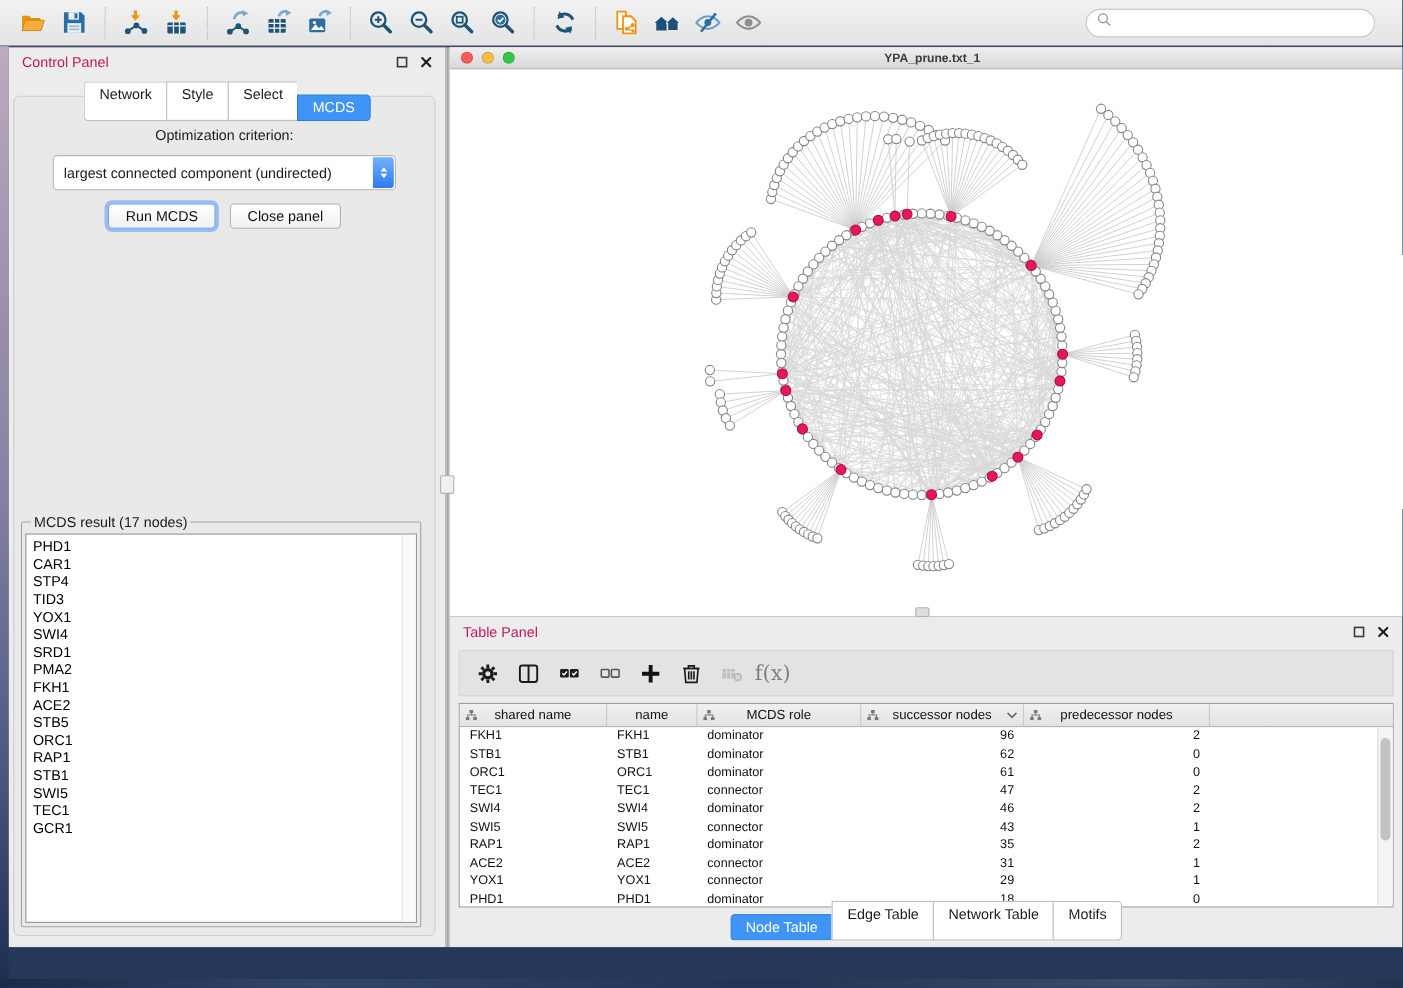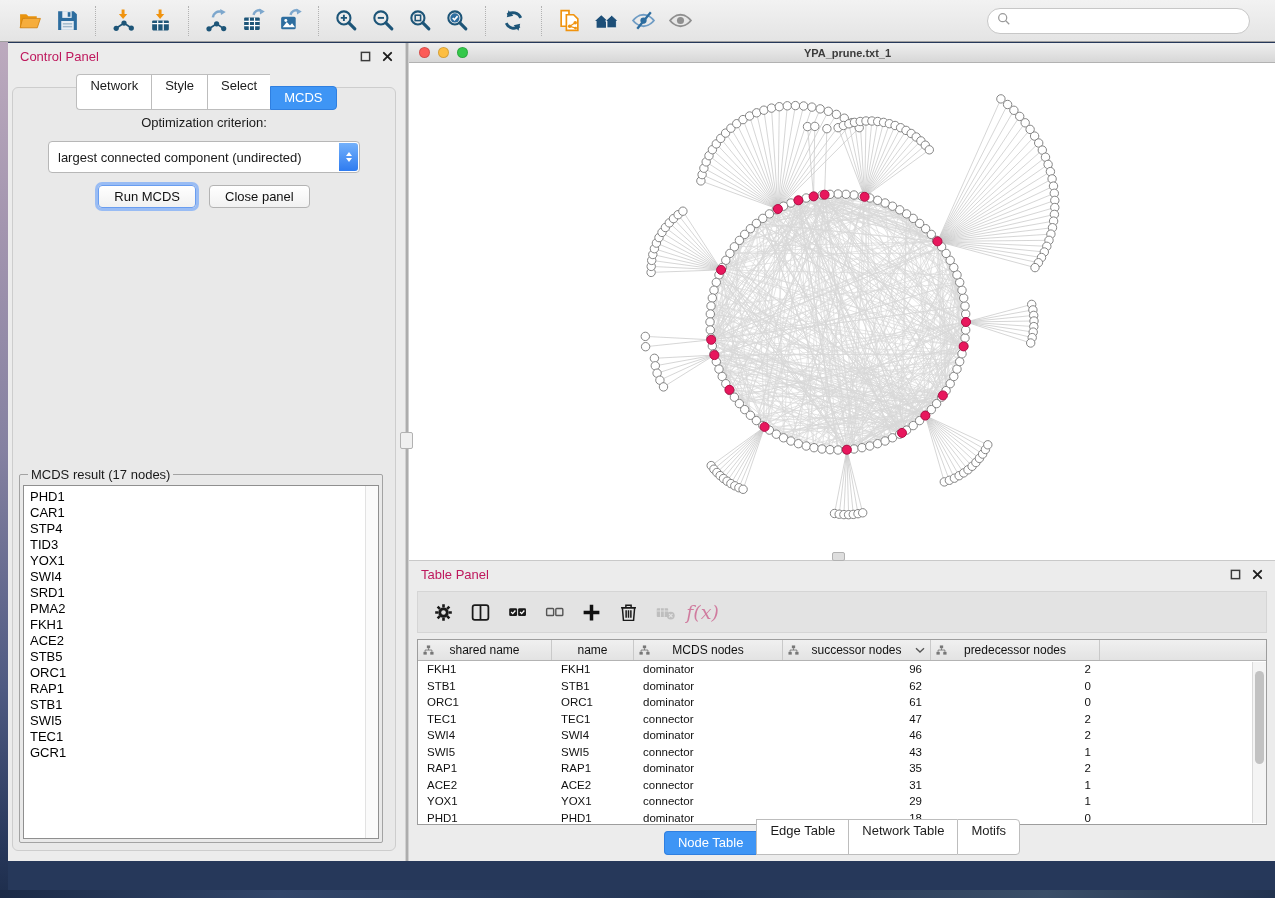--- a/index.html
+++ b/index.html
@@ -80,21 +80,21 @@
   #network-svg { display:block; background:#fff; }
 
   
   #table-panel { position:absolute; left:409px; top:560px; width:866px; height:301px;
     background:#ececec; border-top:1px solid #c9c9c9; }
   #tp-toolbar { position:absolute; left:8px; right:8px; top:30px; height:42px;
     background:#e3e3e3; border:1px solid #d5d5d5; display:flex; align-items:center; padding:0 10px; gap:6px; }
   .tp-icon { width:31px; height:30px; display:flex; align-items:center; justify-content:center; }
   .tp-icon svg { width:21px; height:21px; }
   .tp-icon.disabled { opacity:.5; }
-  .fx-label { font-family:"DejaVu Serif","Liberation Serif",serif; font-style:italic; font-size:19px; color:#be185d; }
+  .fx-label { font-family:"DejaVu Serif","Liberation Serif",serif; font-size:19px; color:#0f172a; }
 
   #tp-table { position:absolute; left:8px; right:8px; top:78px; bottom:36px; background:#fff; border:1px solid #9d9d9d; }
   .thead { display:flex; height:21px; background:linear-gradient(#f0f0f0,#e3e3e3);
     border-bottom:1px solid #b3b3b3; font-size:12px; color:#111; }
   .th { display:flex; align-items:center; justify-content:center; gap:5px; border-right:1px solid #c9c9c9; position:relative; flex:none; }
   .th.filler { flex:1; border-right:none; }
   .tree-icon { position:absolute; left:5px; display:inline-flex; }
   .tree-icon svg { width:11px; height:11px; }
   .sort-chevron { position:absolute; right:5px; display:inline-flex; }
   .sort-chevron svg { width:10px; height:7px; }
@@ -1362,21 +1362,21 @@
           <span class="tree-icon">
             <svg viewBox="0 0 12 12">
               <path d="M6 3.5v2M2.3 7.5v-2h7.4v2" stroke="#777" fill="none" stroke-width="1"></path>
               <g fill="#777">
                 <rect x="4.2" y="0.5" width="3.6" height="3"></rect>
                 <rect x="0.5" y="7.5" width="3.6" height="3"></rect>
                 <rect x="7.9" y="7.5" width="3.6" height="3"></rect>
               </g>
             </svg>
           </span>
-          <span>MCDS nodes</span>
+          <span>MCDS role</span>
         </div>
         <div class="th" style="width: 148px;">
           <span class="tree-icon">
             <svg viewBox="0 0 12 12">
               <path d="M6 3.5v2M2.3 7.5v-2h7.4v2" stroke="#777" fill="none" stroke-width="1"></path>
               <g fill="#777">
                 <rect x="4.2" y="0.5" width="3.6" height="3"></rect>
                 <rect x="0.5" y="7.5" width="3.6" height="3"></rect>
                 <rect x="7.9" y="7.5" width="3.6" height="3"></rect>
               </g>

